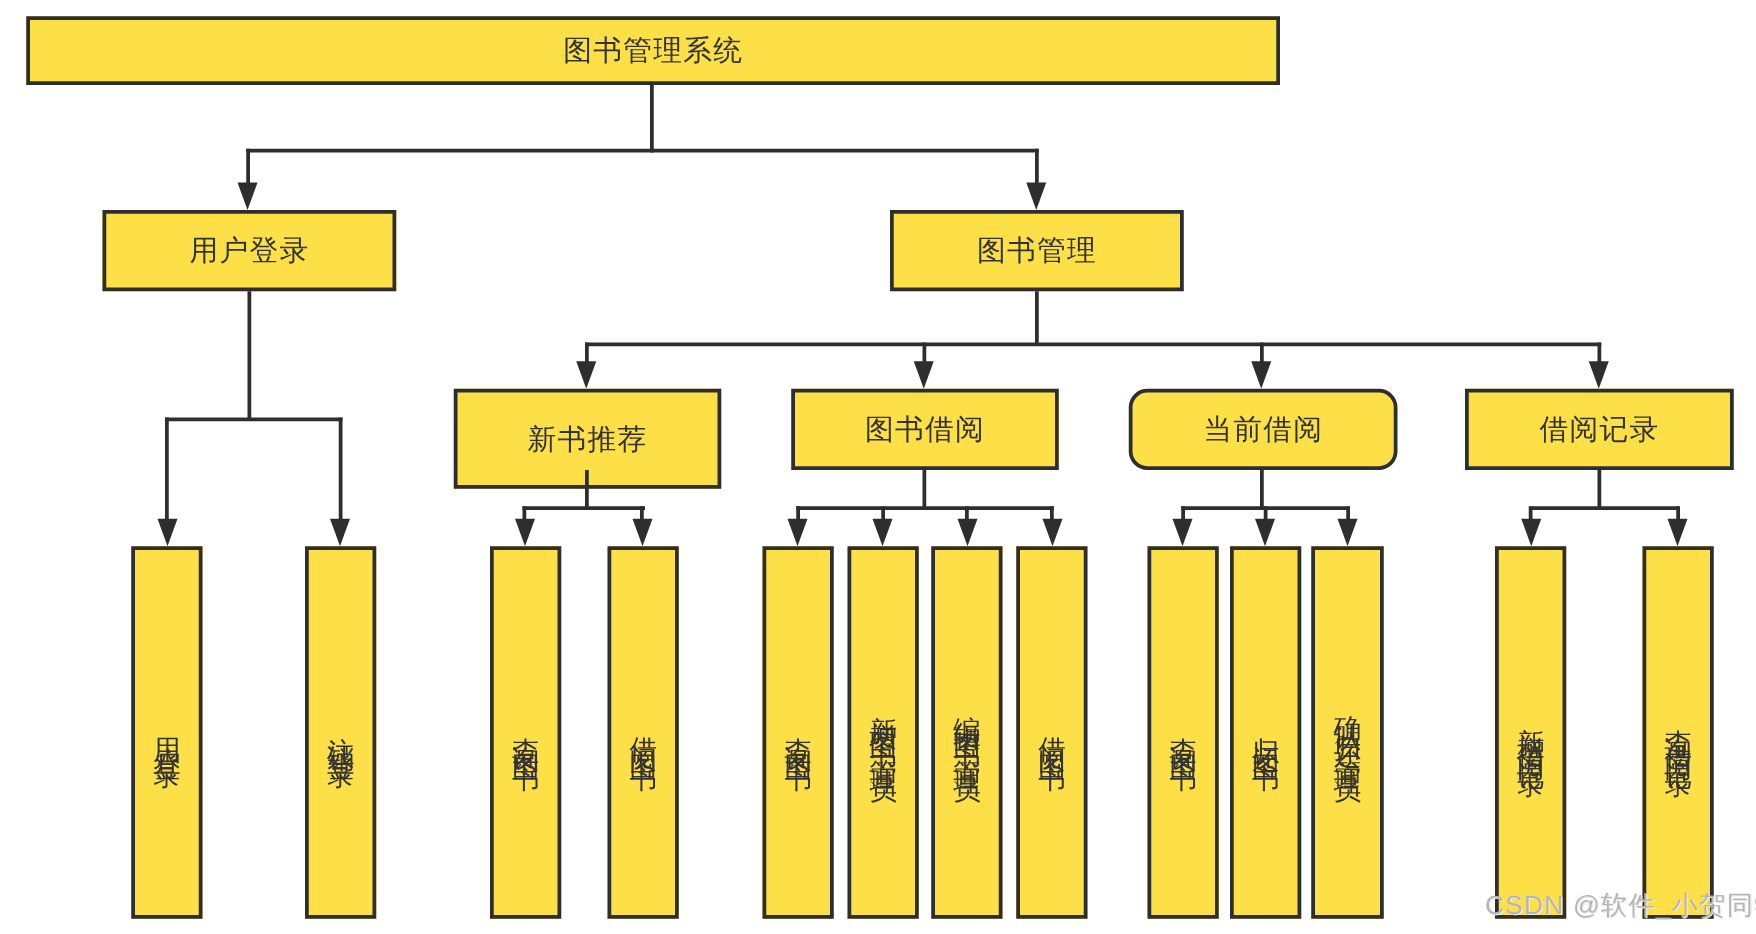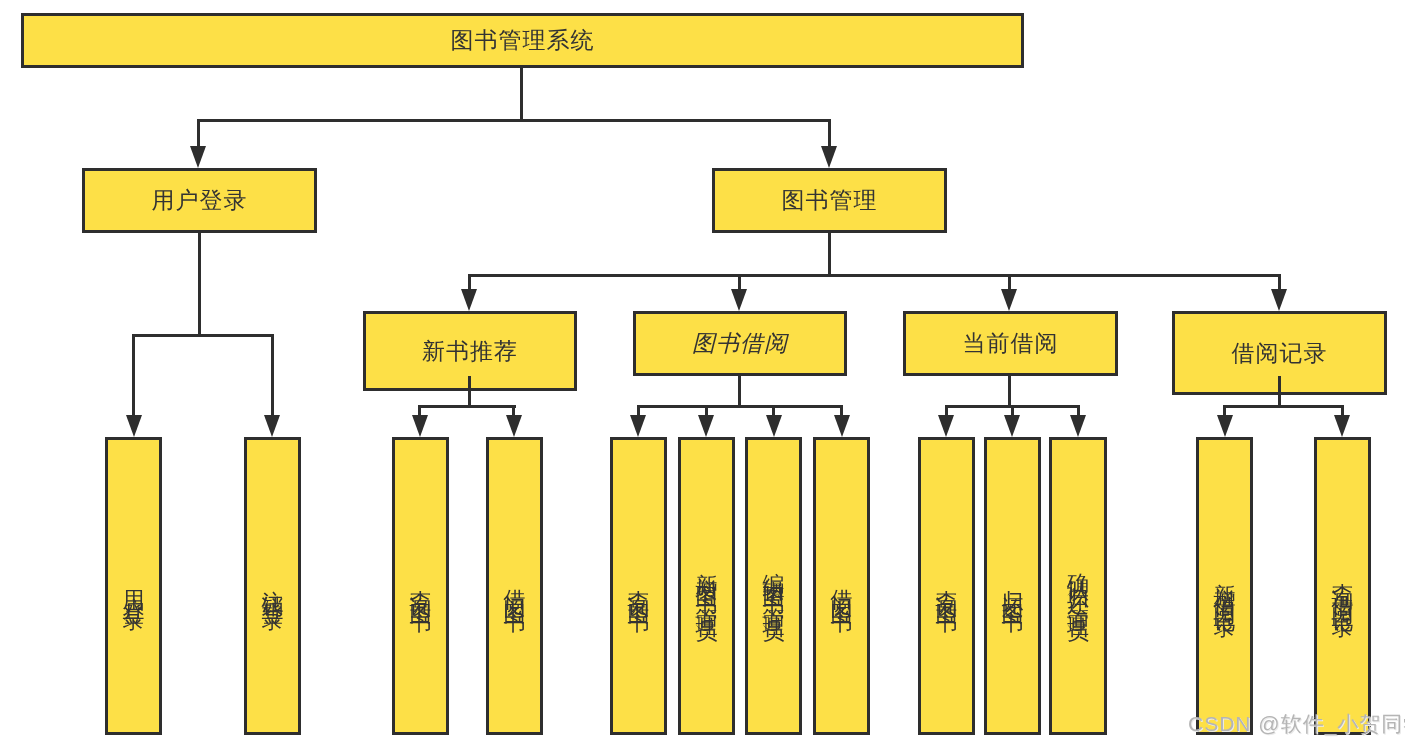--- a/index.html
+++ b/index.html
@@ -59,23 +59,23 @@
   <div class="line v" style="left:468px;top:274px;height:18px;"></div>
   <div class="arrow" style="left:461px;top:289px;"></div>
   <div class="line v" style="left:738px;top:274px;height:18px;"></div>
   <div class="arrow" style="left:731px;top:289px;"></div>
   <div class="line v" style="left:1008px;top:274px;height:18px;"></div>
   <div class="arrow" style="left:1001px;top:289px;"></div>
   <div class="line v" style="left:1278px;top:274px;height:18px;"></div>
   <div class="arrow" style="left:1271px;top:289px;"></div>
 
   <div class="box" style="left:363px;top:311px;width:214px;height:80px;">新书推荐</div>
-  <div class="box" style="left:633px;top:311px;width:214px;height:65px;font-style:italic;">图书借阅</div>
-  <div class="box" style="left:903px;top:311px;width:215px;height:65px;">当前借阅</div>
-  <div class="box" style="left:1172px;top:311px;width:215px;height:84px;">借阅记录</div>
+  <div class="box" style="left:633px;top:311px;width:214px;height:65px;">图书借阅</div>
+  <div class="box" style="left:903px;top:311px;width:215px;height:65px;border-radius:15px;">当前借阅</div>
+  <div class="box" style="left:1172px;top:311px;width:215px;height:65px;">借阅记录</div>
 
   <div class="line v" style="left:468px;top:376px;height:31px;"></div>
   <div class="line h" style="left:418px;top:405px;width:98px;"></div>
   <div class="line v" style="left:418px;top:405px;height:12px;"></div>
   <div class="arrow" style="left:412px;top:415px;"></div>
   <div class="line v" style="left:512px;top:405px;height:12px;"></div>
   <div class="arrow" style="left:506px;top:415px;"></div>
 
   <div class="line v" style="left:738px;top:376px;height:31px;"></div>
   <div class="line h" style="left:637px;top:405px;width:206px;"></div>

